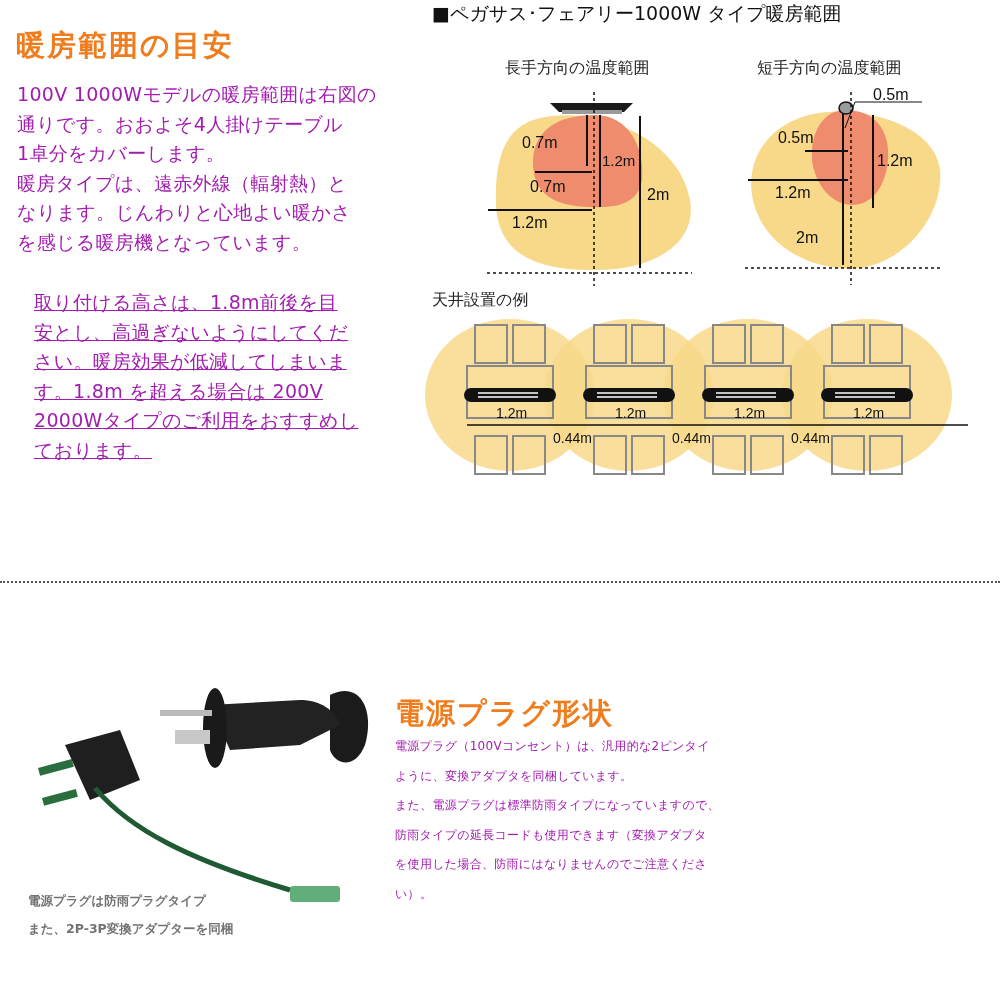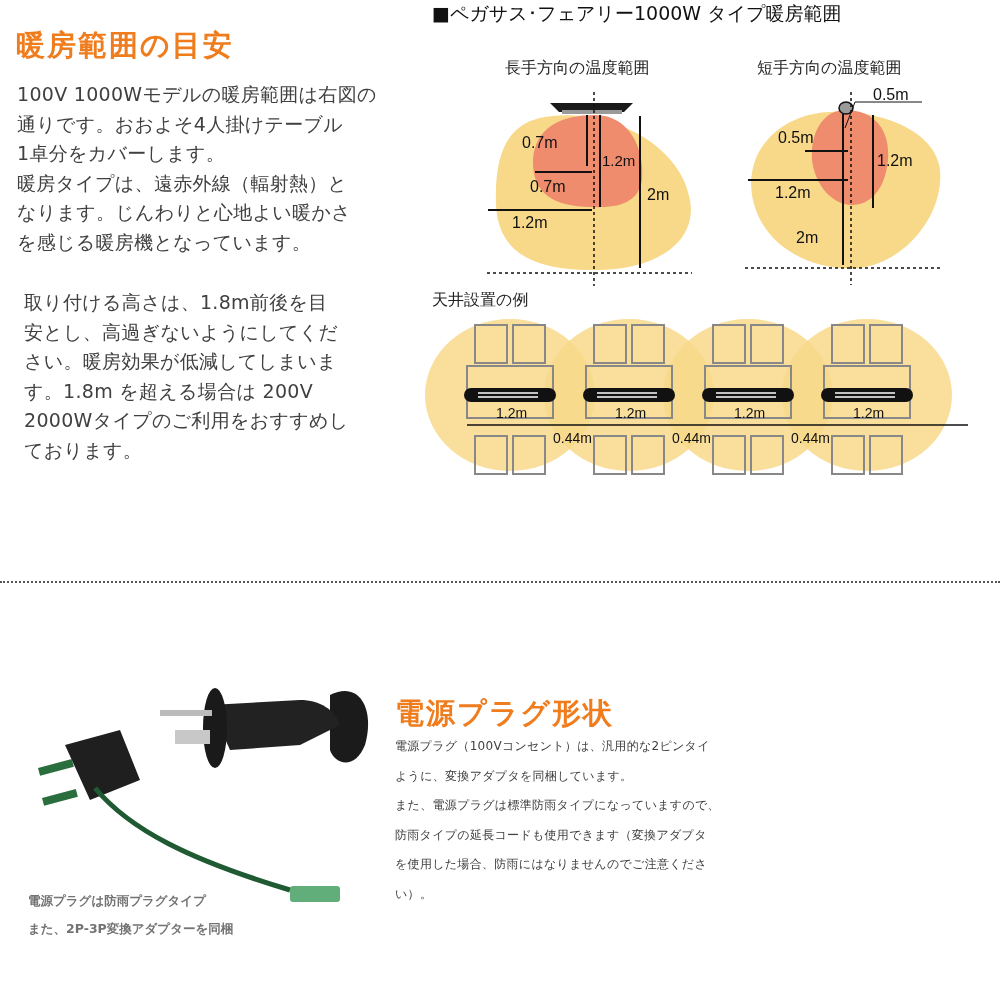--- a/index.html
+++ b/index.html
@@ -1,20 +1,20 @@
 <!DOCTYPE html>
 <html><head>
 <meta charset="utf-8">
 <style>
   html, body { margin:0; padding:0; background:#ffffff; }
   body { width:1000px; height:1000px; position:relative; overflow:hidden;
          font-family:"DejaVu Sans", sans-serif; color:#3d3a35; }
   .abs { position:absolute; }
   .h-orange { color:#ef7d1e; font-weight:bold; font-size:29px; letter-spacing:2px; }
-  .body-text { font-size:19px; line-height:29.5px; color:#404040; letter-spacing:0.3px; }
+  .body-text { font-size:19px; line-height:29.5px; color:#a21caf; letter-spacing:0.3px; }
   .body-text p { margin:0; }
   .diag-title { font-size:19px; color:#111; font-weight:500; }
   .sub-title { font-size:16px; color:#222; }
   .divider { left:0; top:581px; width:1000px; height:0; border-top:2px dotted #555; }
   .caption-red { color:#737373; font-weight:bold; font-size:12.5px; }
   svg text { font-family:"Liberation Sans", sans-serif; }
 </style>
 </head>
 <body>
 
@@ -22,21 +22,21 @@
 
 <div class="abs body-text" style="left:17px; top:80px; width:400px;">
   <p>100V 1000Wモデルの暖房範囲は右図の</p>
   <p>通りです。おおよそ4人掛けテーブル</p>
   <p>1卓分をカバーします。</p>
   <p>暖房タイプは、遠赤外線（輻射熱）と</p>
   <p>なります。じんわりと心地よい暖かさ</p>
   <p>を感じる暖房機となっています。</p>
 </div>
 
-<div class="abs body-text" style="left:24px; top:288px; width:400px;">
+<div class="abs body-text" style="left:34px; top:288px; width:400px;text-decoration:underline;">
   <p>取り付ける高さは、1.8m前後を目</p>
   <p>安とし、高過ぎないようにしてくだ</p>
   <p>さい。暖房効果が低減してしまいま</p>
   <p>す。1.8m を超える場合は 200V</p>
   <p>2000Wタイプのご利用をおすすめし</p>
   <p>ております。</p>
 </div>
 
 <div class="abs diag-title" style="left:432px; top:1px;">■ペガサス･フェアリー1000W タイプ暖房範囲</div>
 <div class="abs sub-title" style="left:505px; top:58px;">長手方向の温度範囲</div>

